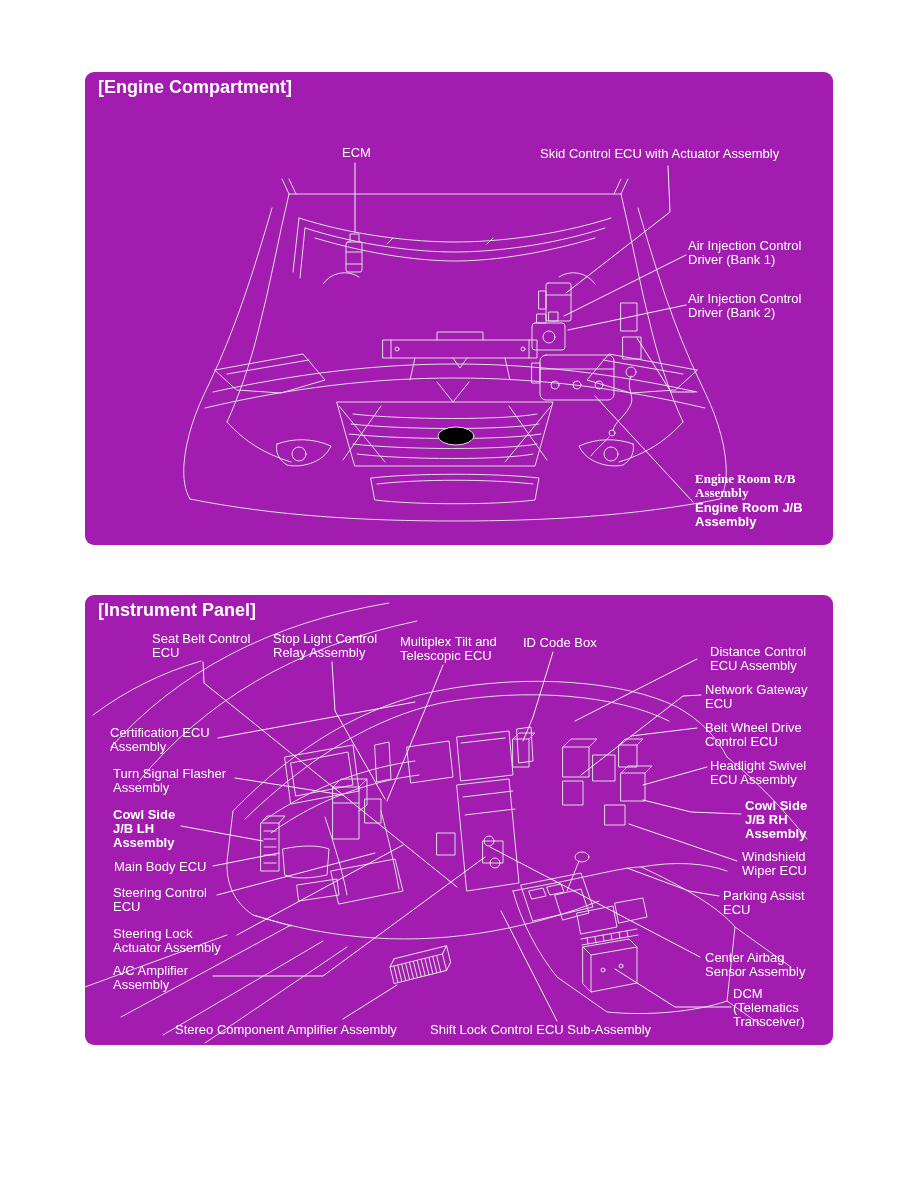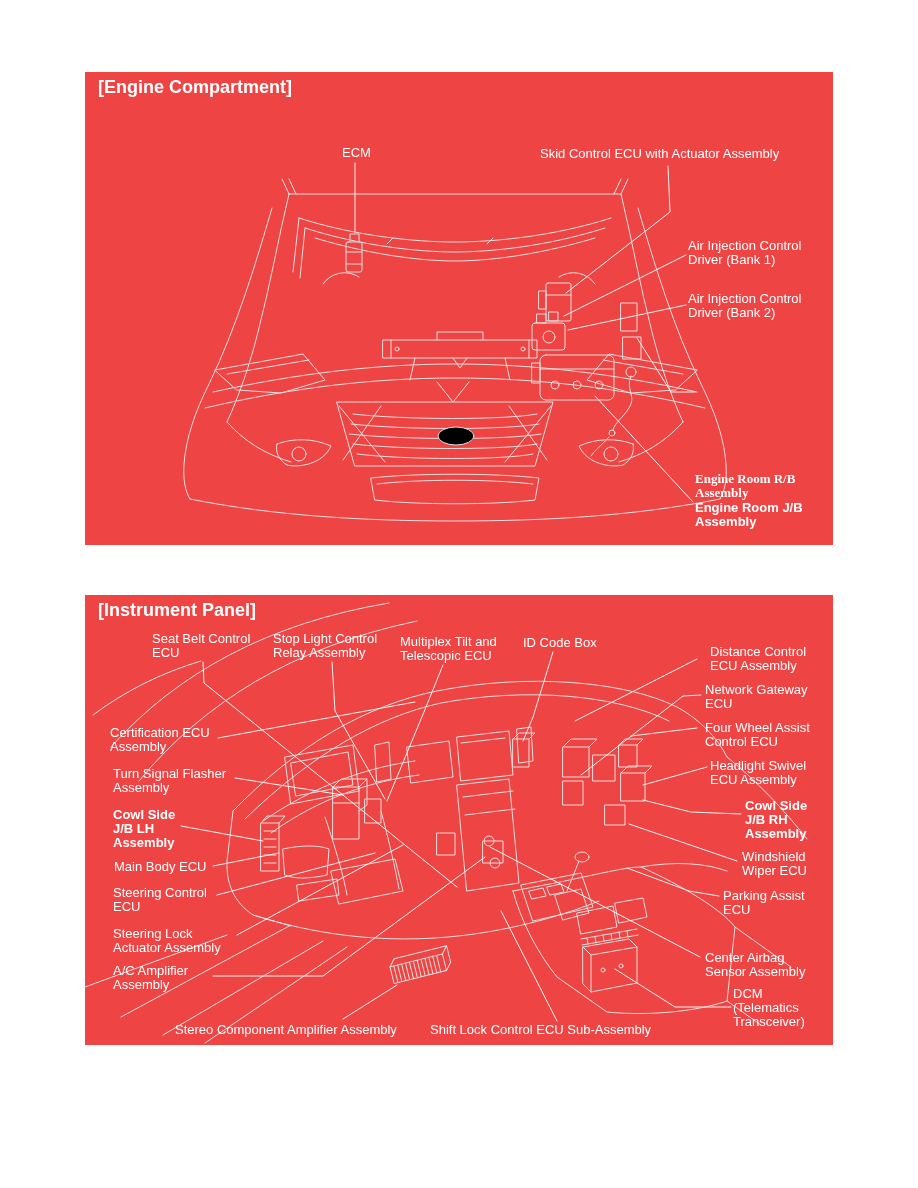--- a/index.html
+++ b/index.html
@@ -1,18 +1,18 @@
 <!DOCTYPE html>
 <html><head>
 <meta charset="utf-8">
 <style>
   html,body{margin:0;padding:0;background:#fff;}
   .page{position:relative;width:918px;height:1188px;background:#ffffff;overflow:hidden;
         font-family:"Liberation Sans","DejaVu Sans",sans-serif;}
-  .panel{position:absolute;background:#ef4444;overflow:hidden;}
+  .panel{position:absolute;background:#a21caf;overflow:hidden;border-radius:9px;}
   #panel-engine{left:85px;top:72px;width:748px;height:473px;}
   #panel-instrument{left:85px;top:595px;width:748px;height:450px;}
   .panel svg{position:absolute;left:0;top:0;}
   .ptitle{position:absolute;left:13px;top:5px;color:#fff;font-size:18px;font-weight:bold;white-space:pre;}
   .lbl{position:absolute;color:#fff;font-size:13px;line-height:1.08;white-space:pre-line;}
   .lbl.one{white-space:pre;}
   .lbl.b{font-weight:bold;}
   .stroke{stroke:#dedede;fill:none;stroke-width:1;stroke-linecap:round;stroke-linejoin:round;}
   .leader{stroke:#f2f2f2;fill:none;stroke-width:1;stroke-linecap:round;stroke-linejoin:round;}
 </style>
@@ -220,21 +220,21 @@
 ECU</div>
     <div class="lbl" style="left:188px;top:37px;">Stop Light Control
 Relay Assembly</div>
     <div class="lbl" style="left:315px;top:40px;">Multiplex Tilt and
 Telescopic ECU</div>
     <div class="lbl one" style="left:438px;top:41px;">ID Code Box</div>
     <div class="lbl" style="left:625px;top:50px;">Distance Control
 ECU Assembly</div>
     <div class="lbl" style="left:620px;top:88px;">Network Gateway
 ECU</div>
-    <div class="lbl" style="left:620px;top:126px;">Four Wheel Assist
+    <div class="lbl" style="left:620px;top:126px;">Belt Wheel Drive
 Control ECU</div>
     <div class="lbl" style="left:625px;top:164px;">Headlight Swivel
 ECU Assembly</div>
     <div class="lbl b" style="left:660px;top:204px;">Cowl Side
 J/B RH
 Assembly</div>
     <div class="lbl" style="left:657px;top:255px;">Windshield
 Wiper ECU</div>
     <div class="lbl" style="left:638px;top:294px;">Parking Assist
 ECU</div>

